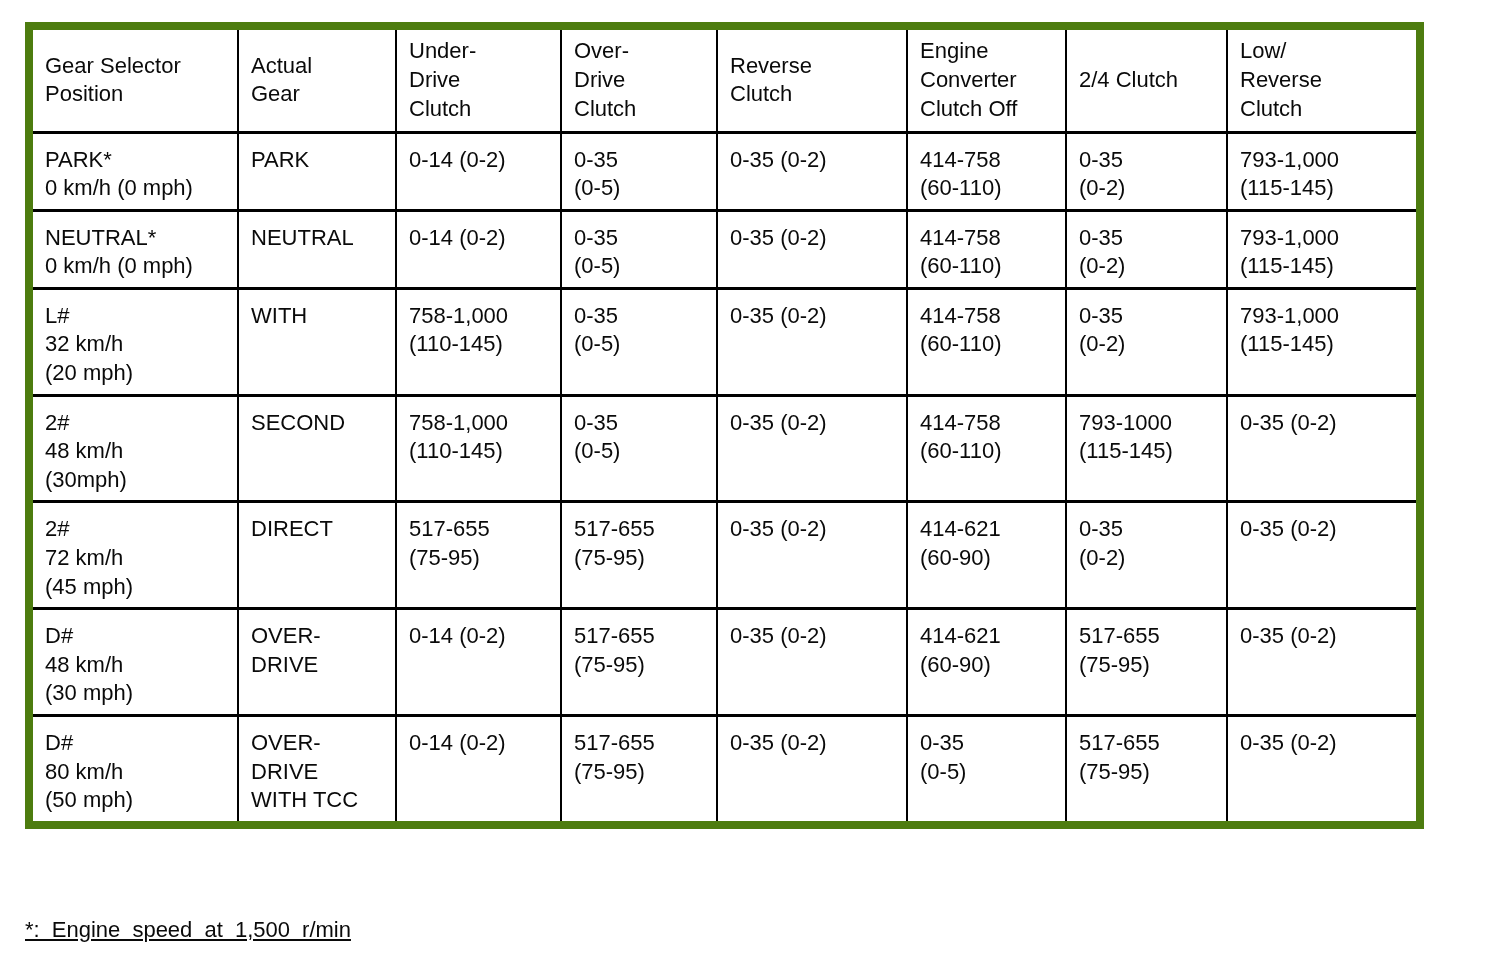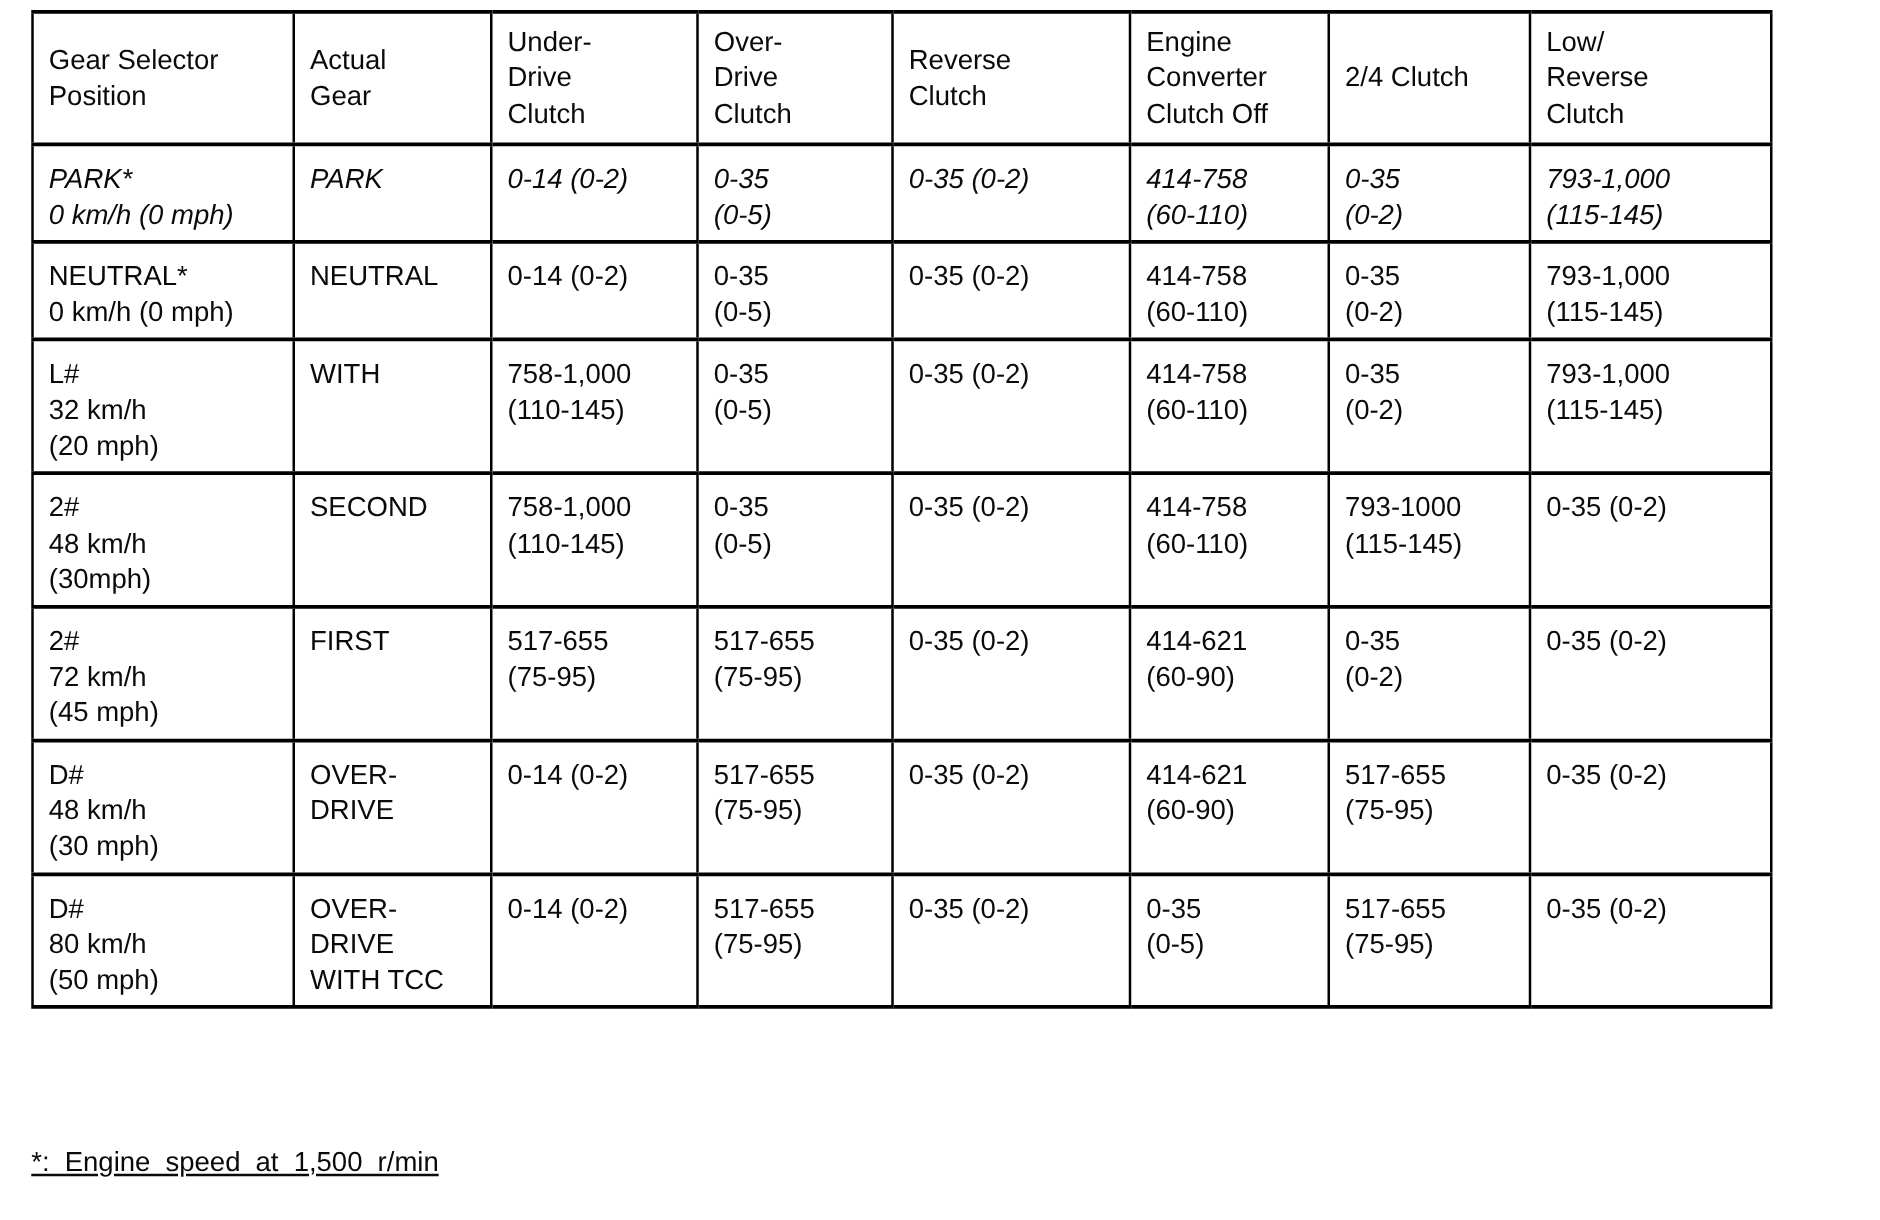--- a/index.html
+++ b/index.html
@@ -15,26 +15,26 @@
     position: relative;
     overflow: hidden;
   }
   .page {
     position: absolute;
     inset: 0;
   }
   table.pressure-table {
     position: absolute;
     left: 25px;
-    top: 8px;
+    top: 22px;
     width: 1391px;
     border-collapse: collapse;
     table-layout: fixed;
     background: #ffffff;
-    border: 1px solid #4d7c0f;
+    border: 8px solid #4d7c0f;
   }
   col.c1 { width: 209px; }
   col.c2 { width: 158px; }
   col.c3 { width: 165px; }
   col.c4 { width: 156px; }
   col.c5 { width: 190px; }
   col.c6 { width: 159px; }
   col.c7 { width: 161px; }
   col.c8 { width: 193px; }
   th, td {
@@ -51,21 +51,21 @@
     overflow: hidden;
   }
   th {
     vertical-align: middle;
   }
   td {
     vertical-align: top;
     padding-top: 12px;
   }
   thead tr { height: 106px; }
-  tbody tr:nth-child(1) { height: 78px; font-style: italic; }
+  tbody tr:nth-child(1) { height: 78px; }
   tbody tr:nth-child(2) { height: 72px; }
   tbody tr:nth-child(3) { height: 78px; margin-top: 32px; }
   tbody tr:nth-child(4) { height: 104px; }
   tbody tr:nth-child(5) { height: 104px; }
   tbody tr:nth-child(6) { height: 106px; }
   tbody tr:nth-child(7) { height: 104px; }
   tbody tr:nth-child(8) { height: 106px; }
   .footnotes {
     position: absolute;
     left: 25px;
@@ -180,21 +180,21 @@
         <td>414-758
 (60-110)</td>
         <td>793-1000
 (115-145)</td>
         <td>0-35 (0-2)</td>
       </tr>
       <tr>
         <td>2#
 72 km/h
 (45 mph)</td>
-        <td>FIRST</td>
+        <td>DIRECT</td>
         <td>517-655
 (75-95)</td>
         <td>517-655
 (75-95)</td>
         <td>0-35 (0-2)</td>
         <td>414-621
 (60-90)</td>
         <td>0-35
 (0-2)</td>
         <td>0-35 (0-2)</td>

